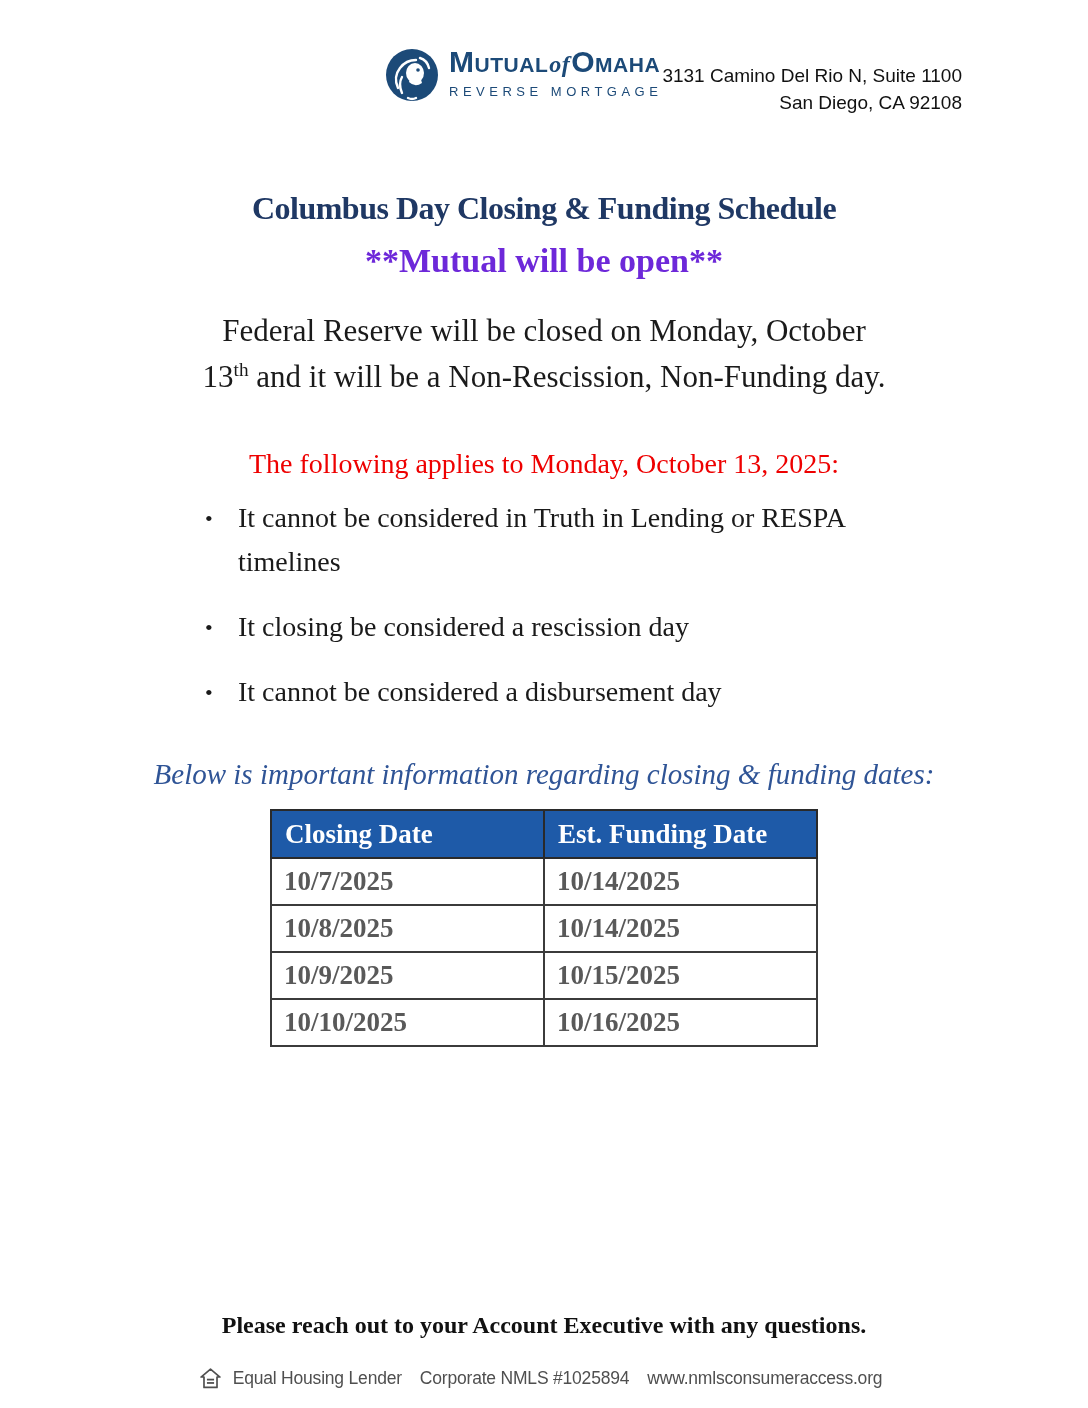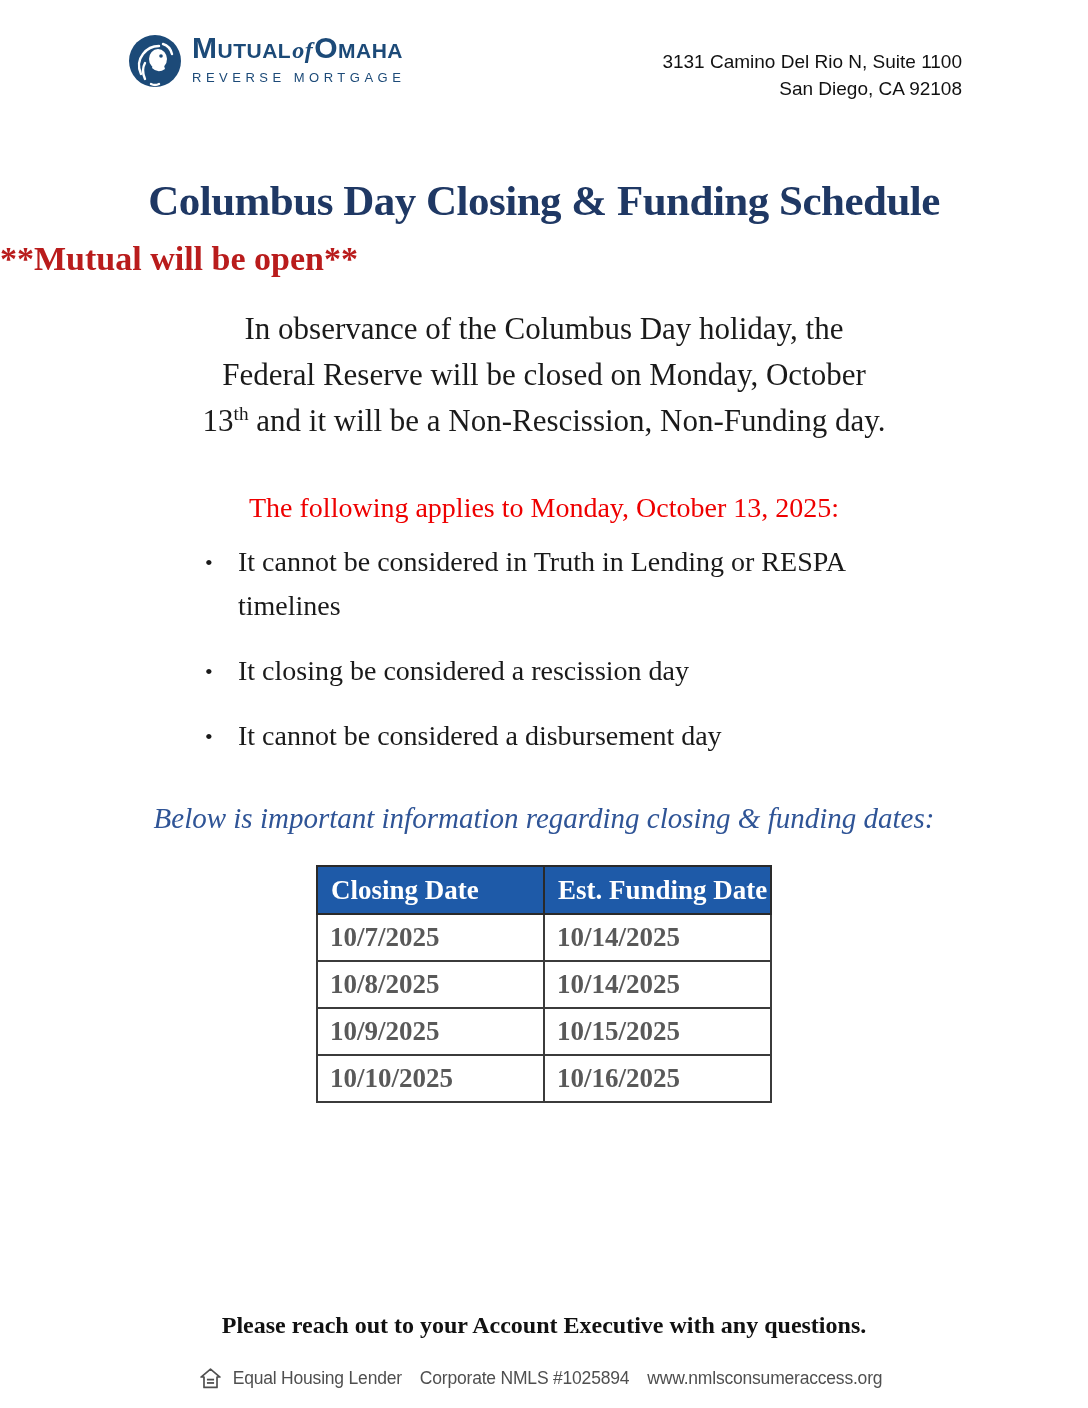--- a/index.html
+++ b/index.html
@@ -11,23 +11,23 @@
     margin: 0 auto;
     background: #ffffff;
     font-family: "Liberation Serif", serif;
     color: #1a1a1a;
     overflow: hidden;
   }
 
   
   .header {
     display: flex;
-    justify-content: space-between;
+    justify-content: flex-end;
     align-items: flex-start;
-    padding: 32px 126px 0 128px;
+    padding: 46px 126px 0 128px;
   }
   .logo { display: flex; align-items: flex-start; }
   .logo-text { margin-left: 8px; }
   .brand-line {
     font-family: "Liberation Sans", sans-serif;
     font-weight: bold;
     font-variant: small-caps;
     font-size: 30px;
     line-height: 32px;
     color: #1c4a78;
@@ -56,30 +56,31 @@
     line-height: 27px;
     text-align: right;
     color: #111111;
     padding-top: 16px;
   }
 
   
   .doc-title {
     margin-top: 74px;
     text-align: center;
-    font-size: 43px;
+    font-size: 32px;
     font-weight: bold;
     color: #1f3864;
     letter-spacing: -0.5px;
   }
   .doc-subtitle {
     margin-top: 15px;
+    text-align: center;
     font-size: 34px;
     font-weight: bold;
-    color: #b91c1c;
+    color: #6d28d9;
   }
 
   
   .intro {
     margin-top: 28px;
     text-align: center;
     font-size: 31px;
     line-height: 46px;
     color: #1a1a1a;
   }
@@ -116,22 +117,22 @@
 
   
   .table-intro {
     margin-top: 44px;
     text-align: center;
     font-style: italic;
     font-size: 29px;
     color: #2f5496;
   }
   table.schedule {
-    margin: 30px auto 0 auto;
-    width: 456px;
+    margin: 18px auto 0 auto;
+    width: 548px;
     border-collapse: collapse;
     table-layout: fixed;
   }
   table.schedule th, table.schedule td {
     border: 2px solid #3b3b3b;
     text-align: left;
     font-weight: bold;
     font-size: 27px;
   }
   table.schedule th {
@@ -203,21 +204,20 @@
     <div class="address">
       <div>3131 Camino Del Rio N, Suite 1100</div>
       <div>San Diego, CA 92108</div>
     </div>
   </div>
 
   <div class="doc-title">Columbus Day Closing &amp; Funding Schedule</div>
   <div class="doc-subtitle">**Mutual will be open**</div>
 
   <div class="intro">
-    <div>In observance of the Columbus Day holiday, the</div>
     <div>Federal Reserve will be closed on Monday, October</div>
     <div><span>13</span><sup>th</sup><span> and it will be a Non-Rescission, Non-Funding day.</span></div>
   </div>
 
   <div class="applies-heading">The following applies to Monday, October 13, 2025:</div>
   <ul class="bullets">
     <li>It cannot be considered in Truth in Lending or RESPA timelines</li>
     <li>It closing be considered a rescission day</li>
     <li>It cannot be considered a disbursement day</li>
   </ul>

